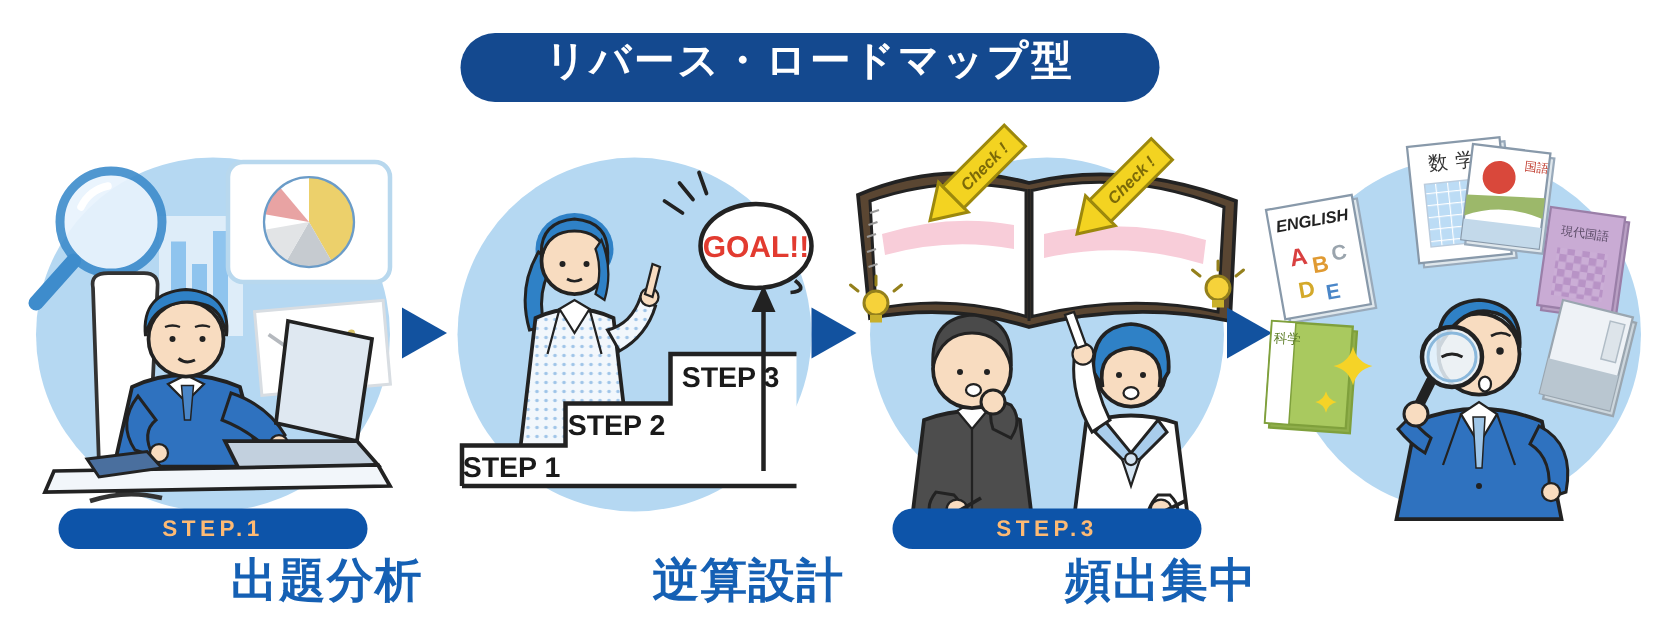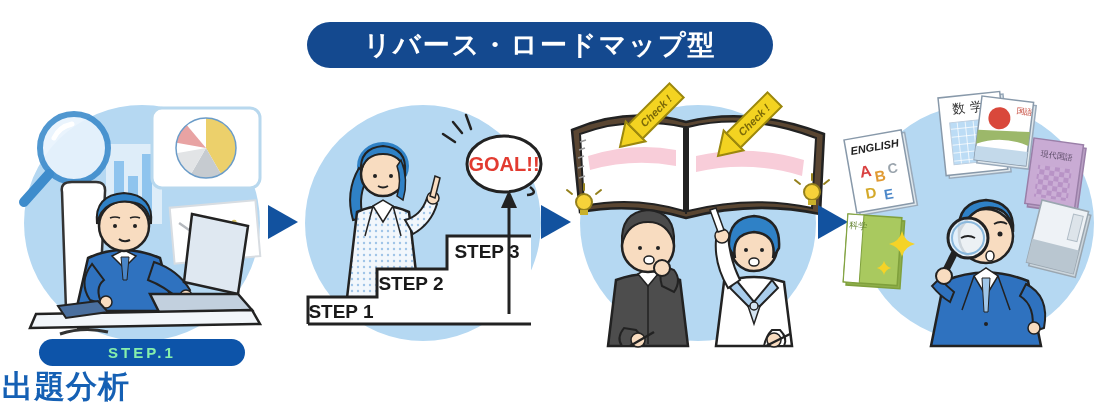--- a/index.html
+++ b/index.html
@@ -5,35 +5,35 @@
   html,body{margin:0;padding:0;}
   body{
     width:1120px;height:420px;position:relative;overflow:hidden;
     background:#ffffff;
     font-family:"Liberation Sans","DejaVu Sans",sans-serif;
   }
   .banner{
     position:absolute;left:307px;top:22px;width:466px;height:46px;
     background:var(--banner-bg,#14498f);
     border-radius:24px;
-    display:flex;align-items:center;justify-content:center;
+    display:flex;align-items:flex-start;justify-content:center;
     color:#ffffff;font-size:27px;font-weight:bold;letter-spacing:2px;
   }
   .col{position:absolute;top:0;width:280px;height:420px;}
   .col .illus{position:absolute;left:0;top:92px;width:280px;height:258px;overflow:visible;}
   .pill{
     position:absolute;left:37px;top:339px;width:206px;height:27px;
     background:var(--step-pill-bg,#0d54a9);
     border-radius:14px;
     display:flex;align-items:center;justify-content:center;
-    color:#86efac;font-size:15px;font-weight:bold;letter-spacing:3px;
+    color:#fdba74;font-size:15px;font-weight:bold;letter-spacing:3px;
   }
   .step-label{
     position:absolute;left:0;top:366px;width:280px;
-    text-align:left;
+    text-align:right;
     color:var(--step-label,#1560b4);
     font-size:31px;font-weight:bold;letter-spacing:1px;
     white-space:nowrap;
   }
   .flow-arrow{
     position:absolute;top:205px;width:0;height:0;
     border-top:17px solid transparent;
     border-bottom:17px solid transparent;
     border-left:30px solid var(--arrow,#12529f);
   }
@@ -161,20 +161,21 @@
       <line x1="226" y1="218" x2="226" y2="106" stroke="#222222" stroke-width="3"></line>
       <polygon points="226,94 218,112 234,112" fill="#222222"></polygon>
     </g>
     <g>
       <ellipse cx="221" cy="68" rx="37" ry="28" fill="#ffffff" stroke="#222222" stroke-width="3"></ellipse>
       <path d="M247,91 Q256,98 244,99" fill="none" stroke="#222222" stroke-width="2.5"></path>
       <path d="M170,26 L179,37 M183,19 L188,33 M160,38 L172,46" stroke="#222222" stroke-width="2.5" stroke-linecap="round"></path>
       <text x="221" y="75" text-anchor="middle" font-size="20" font-weight="bold" fill="#e23b30">GOAL!!</text>
     </g>
   </svg>
+  <div class="step-label">逆算設計</div>
 </div>
 
 <div class="flow-arrow" style="left:541px"></div>
 
 <div class="col" style="left:558px">
   <svg class="illus" viewBox="0 0 280 250">
     <circle cx="140" cy="127" r="118" fill="#b5d8f2"></circle>
     <g>
       <path d="M14,34 Q70,10 128,26 Q192,10 266,38 L262,118 Q196,104 128,122 Q76,106 22,116 Z" fill="#5a4632" stroke="#222222" stroke-width="2.5"></path>
       <path d="M22,38 Q72,20 126,31 L126,115 Q76,100 26,110 Z" fill="#ffffff" stroke="#222222" stroke-width="2"></path>
@@ -230,20 +231,24 @@
         <circle cx="204" cy="154" r="2" fill="#222222"></circle>
       <ellipse cx="196" cy="166" rx="5" ry="4" fill="#ffffff" stroke="#222222" stroke-width="1.5"></ellipse>
       <path d="M170,192 Q156,168 158,144 L170,140 Q172,164 182,184 Z" fill="#ffffff" stroke="#222222" stroke-width="2"></path>
       <circle cx="164" cy="140" r="7" fill="#f8dcc0" stroke="#222222" stroke-width="1.5"></circle>
       <polygon points="160,136 152,114 158,112 166,134" fill="#ffffff" stroke="#222222" stroke-width="1.5"></polygon>
       <path d="M222,234 Q230,242 226,250 L206,250 Q208,240 214,234 Z" fill="#ffffff" stroke="#222222" stroke-width="2"></path>
       <circle cx="216" cy="244" r="7" fill="#f8dcc0" stroke="#222222" stroke-width="1.5"></circle>
       <line x1="208" y1="250" x2="232" y2="238" stroke="#222222" stroke-width="2.5"></line>
     </g>
   </svg>
+  <div class="pill">
+    <span>STEP.3</span>
+  </div>
+  <div class="step-label">頻出集中</div>
 </div>
 
 <div class="flow-arrow" style="left:818px"></div>
 
 <div class="col" style="left:836px">
   <svg class="illus" viewBox="0 0 280 250">
     <circle cx="140" cy="127" r="118" fill="#b5d8f2"></circle>
     <g transform="translate(102,2) rotate(-6)">
       <rect x="3" y="3" width="62" height="78" fill="#dfe7ec" stroke="#99aabb" stroke-width="1.5"></rect>
       <rect width="62" height="78" fill="#ffffff" stroke="#8899aa" stroke-width="1.5"></rect>

